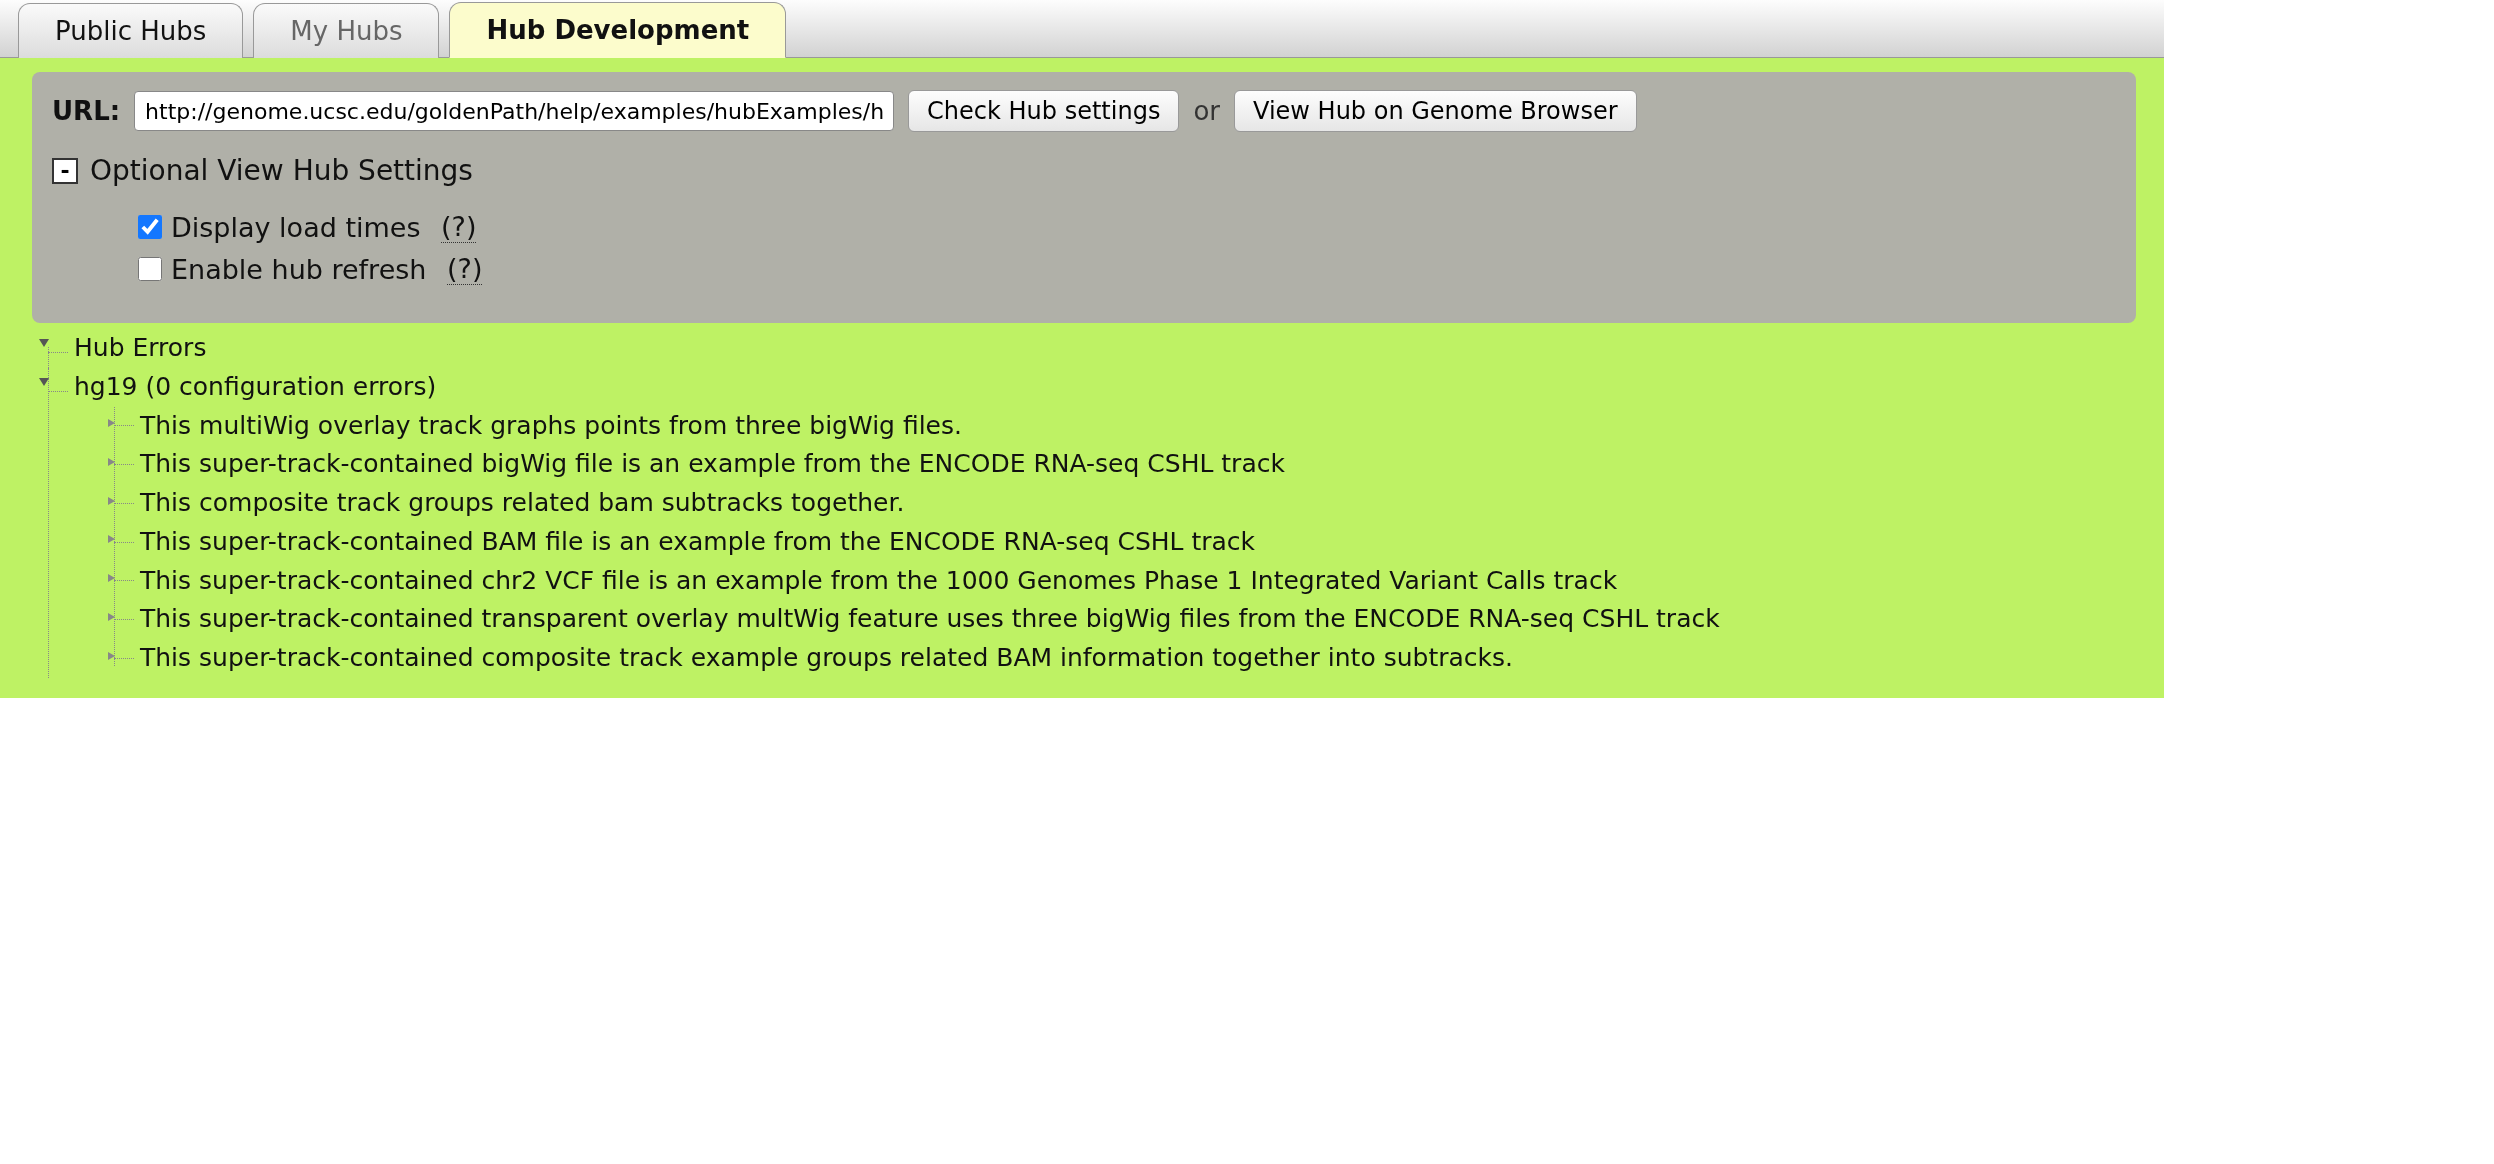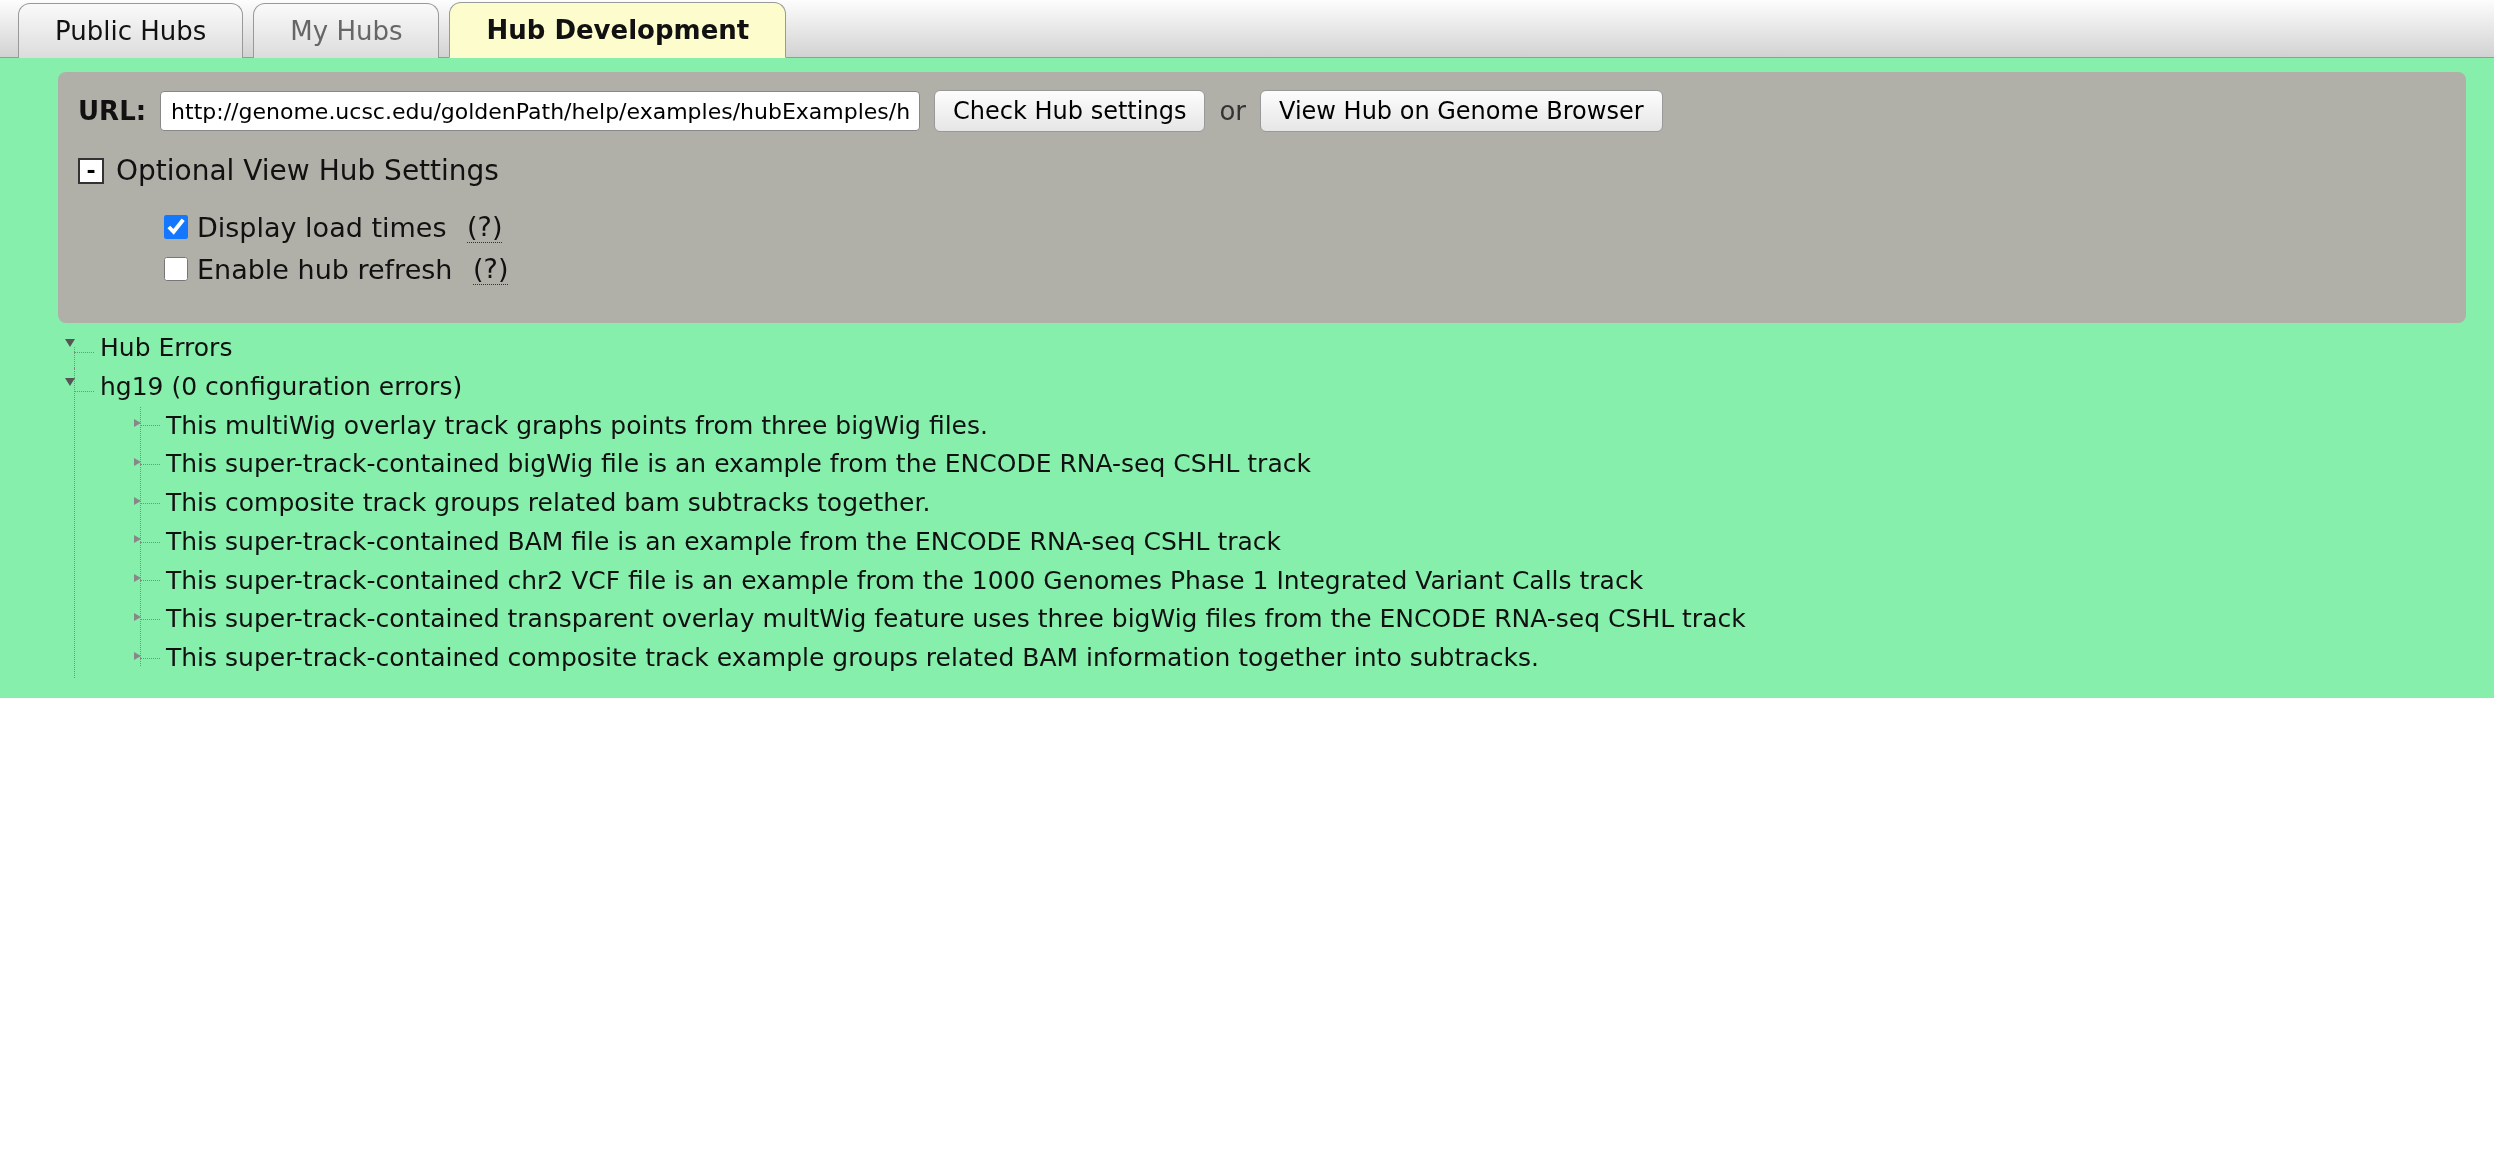--- a/index.html
+++ b/index.html
@@ -3,22 +3,22 @@
 <meta charset="utf-8">
 <style>
   * { box-sizing: border-box; }
   html, body {
     margin: 0;
     padding: 0;
     font-family: Verdana, Geneva, "DejaVu Sans", sans-serif;
     background: #fff;
   }
   .page {
-    width: 2494px;
-    background: #86efac;
+    width: 2164px;
+    background: #bef264;
     padding-top: 0;
   }
   
   .tab-bar {
     display: flex;
     align-items: flex-end;
     height: 58px;
     background: linear-gradient(#fdfdfd, #d2d2d2);
     border-bottom: 1px solid #999;
     padding-left: 18px;
@@ -42,22 +42,21 @@
     color: #111;
     font-weight: 700;
     border-bottom: 1px solid #fcfccc;
     top: 1px;
   }
   .tab:first-child { color: #111; }
   .tab:nth-child(2) { color: #666; }
 
   
   .content {
-    padding: 0 0 20px 12px;
-    margin-left: 18px;
+    padding: 0 0 20px 4px;
   }
 
   
   .settings-panel {
     margin: 14px 28px 0 28px;
     background: #b0b0a8;
     border-radius: 8px;
     padding: 18px 20px 28px 20px;
   }
   .url-row {

